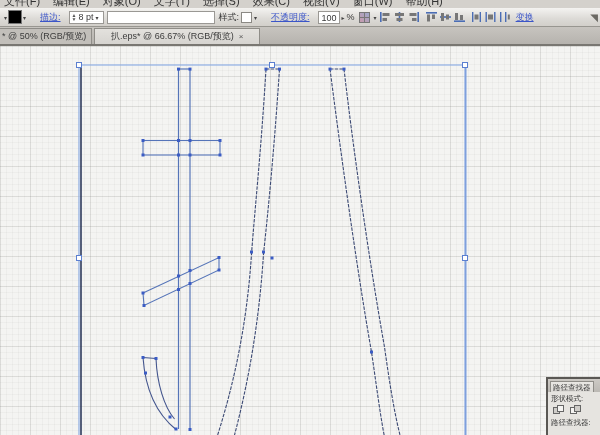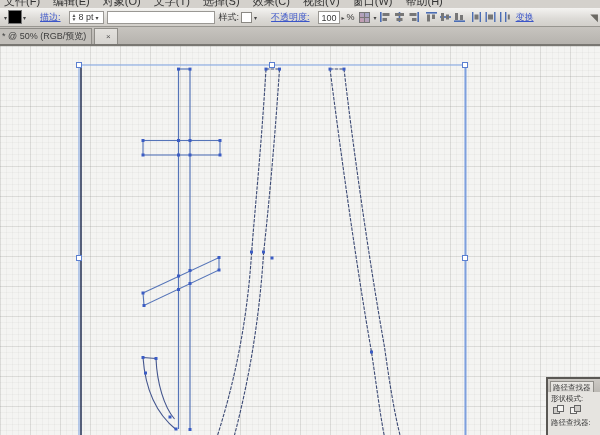--- a/index.html
+++ b/index.html
@@ -38,21 +38,21 @@
                  linear-gradient(#777,#777) 0 0/1px 11px no-repeat,
                  linear-gradient(#777,#777) 5px 0/1px 11px no-repeat,
                  linear-gradient(#777,#777) 10px 0/1px 11px no-repeat,
                  linear-gradient(45deg,#c9a,#9ac); }
   .align-ic { width:11px; height:10px; margin:0 1.5px; }
 
   
   .tabbar { position:absolute; left:0; top:27px; width:600px; height:17px;
             background:linear-gradient(#c7c4bf,#b6b3ae); display:flex; align-items:flex-end;
             font-size:9px; color:#3c3c3c; }
-  .doc-tab { height:16px; display:flex; align-items:center; padding:0 6px;
+  .doc-tab { height:16px; display:flex; align-items:center; padding:0 16px;
              border:1px solid #8f8d88; border-bottom:none; background:#c2bfba;
              margin-right:2px; white-space:nowrap; overflow:hidden; }
   .doc-tab.first { border-left:none; padding-left:2px; max-width:92px; }
   .doc-tab.active { background:linear-gradient(#e3e1dd,#d6d4d0); }
   .tab-close { margin-left:5px; color:#555; font-size:8px; }
 
   
   .canvas { position:absolute; left:0; top:44px; width:600px; height:391px;
             background-color:#f4f4f2;
             background-image:
@@ -173,20 +173,21 @@
     <span class="blue-link" style="margin-left:4px;">变换</span>
     <span style="margin-left:auto; color:#6b6963; font-size:10px;">◥</span>
   </div>
 
   <div class="tabbar">
     <div class="doc-tab first">
       <span>* @ 50% (RGB/预览)</span>
       <span class="tab-close">×</span>
     </div>
     <div class="doc-tab active">
+      <span>扒.eps* @ 66.67% (RGB/预览)</span>
       <span class="tab-close">×</span>
     </div>
   </div>
 
   <div class="canvas">
     <svg width="600" height="435" viewBox="0 0 600 435">
 
       <g stroke="#8fafe4" fill="none">
         <rect x="79" y="63" width="386" height="386" stroke-width="1.2"></rect>
         <line x1="465.7" y1="63" x2="465.7" y2="449" stroke="#7fa0dd" stroke-width="1.6"></line>

